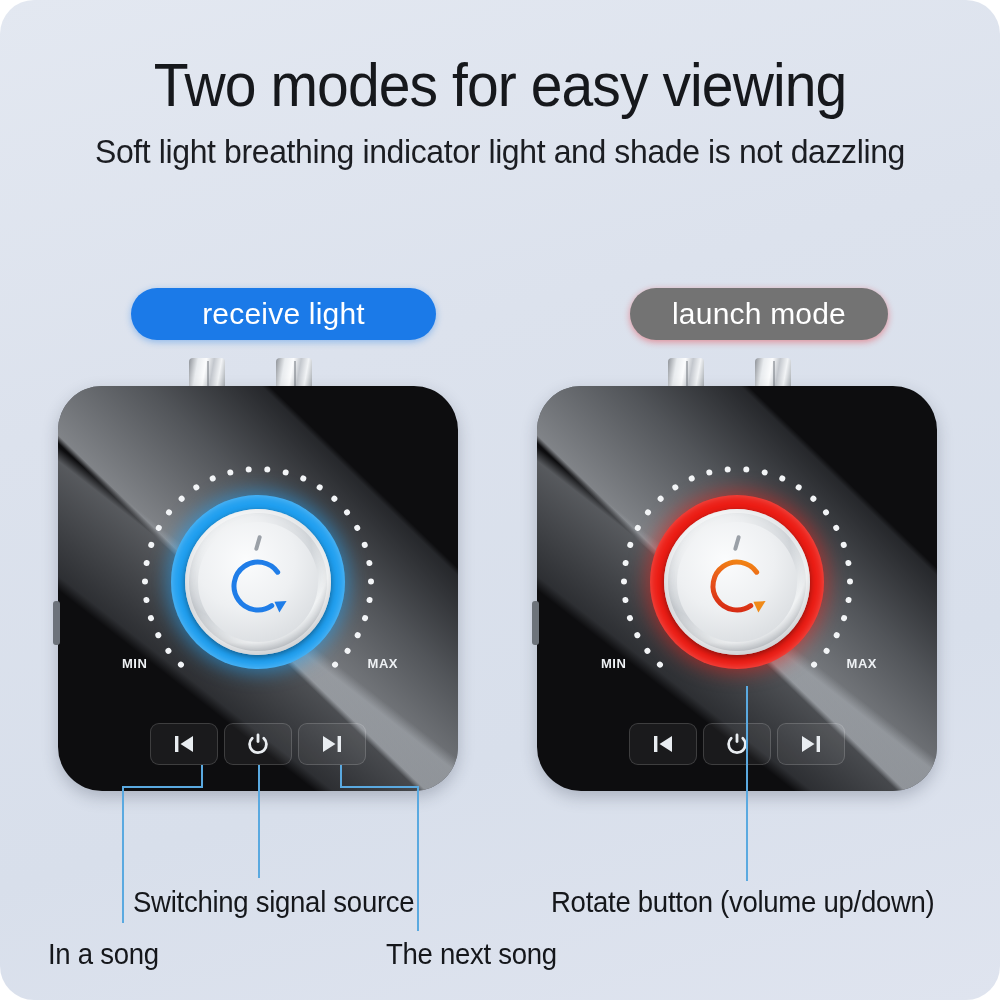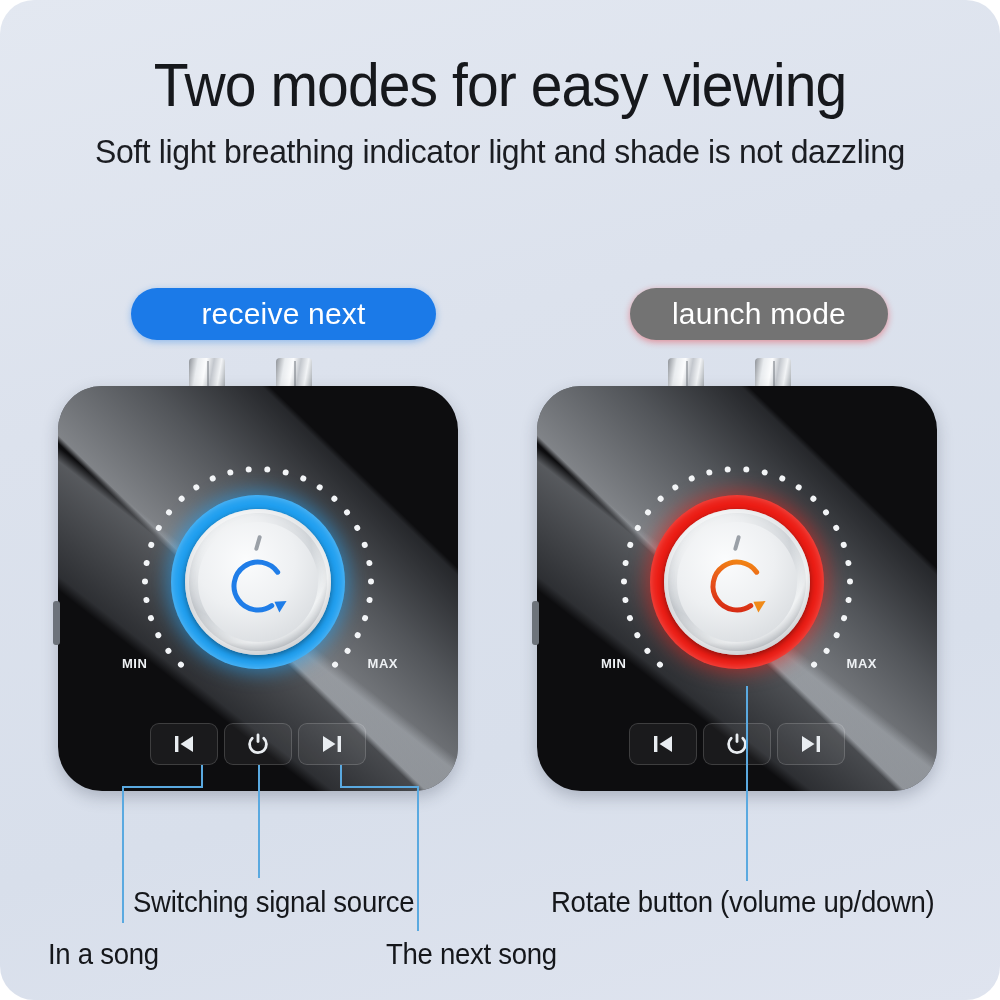--- a/index.html
+++ b/index.html
@@ -125,21 +125,21 @@
 <body>
 
 <div id="stage">
 
   <div class="bg-panel"></div>
 
   <div class="headline">Two modes for easy viewing</div>
   <div class="subhead">Soft light breathing indicator light and shade is not dazzling</div>
 
   <div class="pill blue">
-    <span>receive next</span>
+    <span>receive light</span>
   </div>
   <div class="pill red">
     <span>launch mode</span>
   </div>
 
   <div class="device-wrap left">
     <div class="connector c1"></div>
     <div class="connector c2"></div>
 
     <div class="device">

